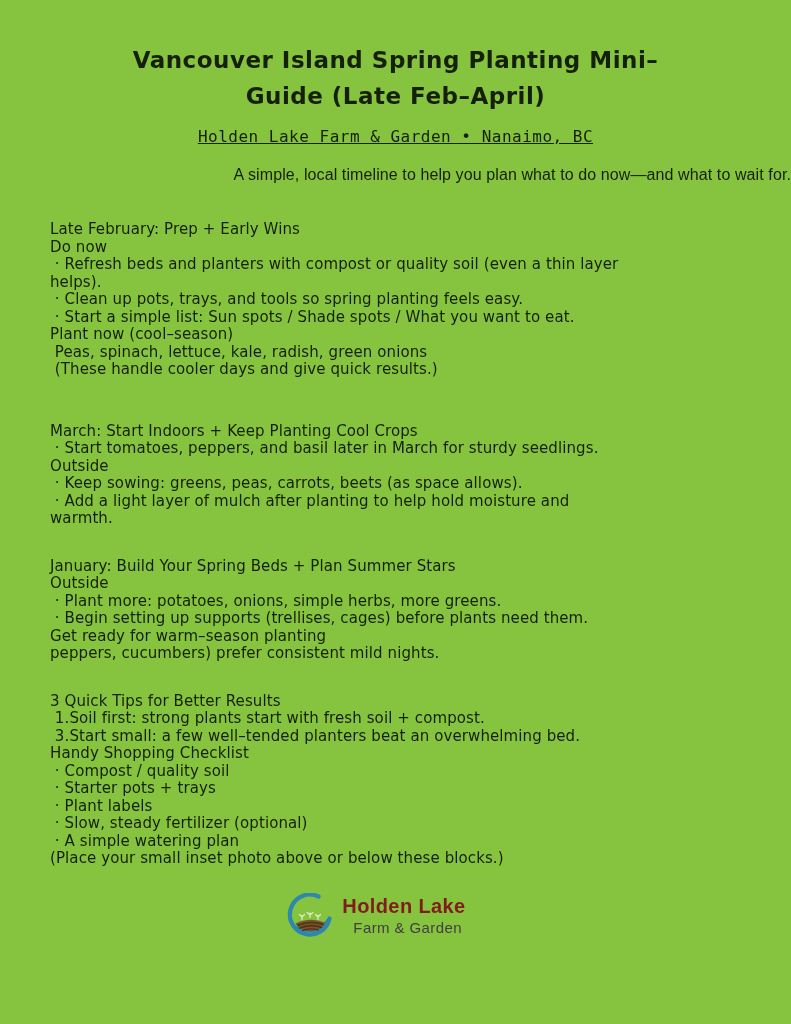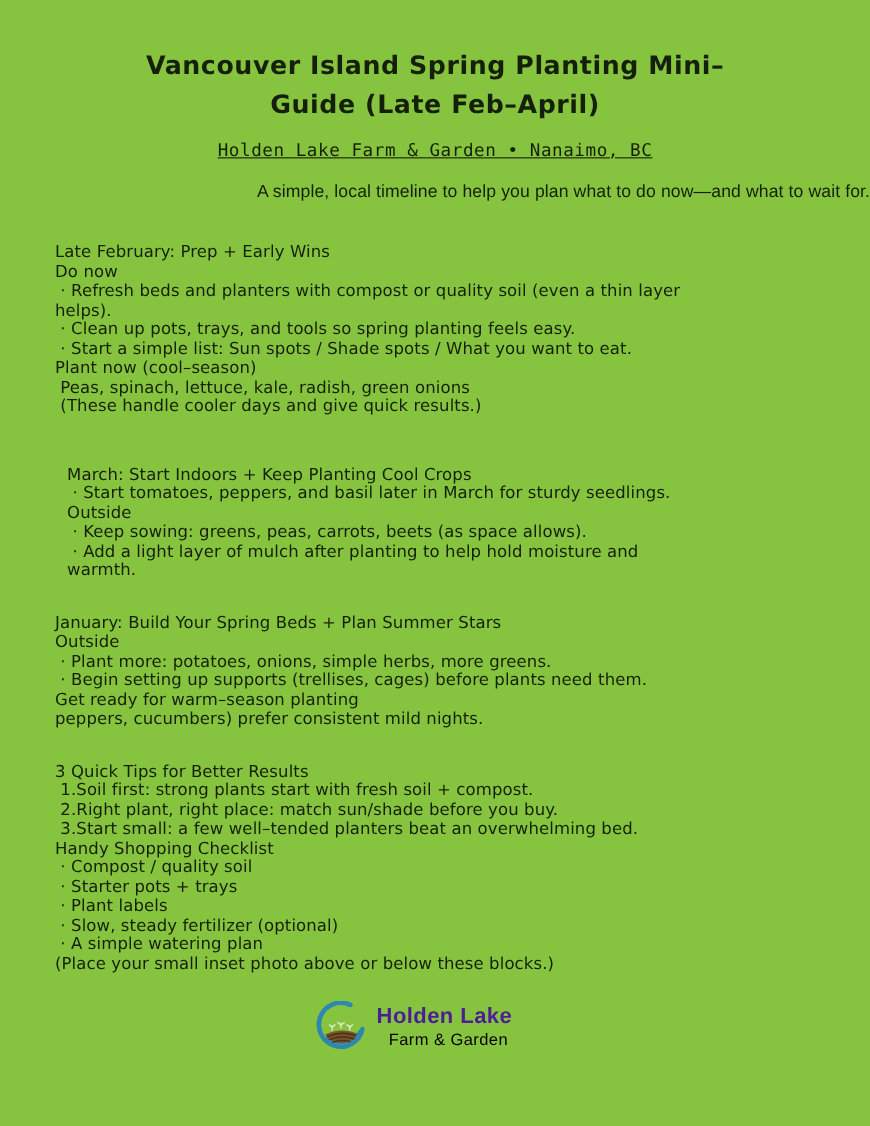--- a/index.html
+++ b/index.html
@@ -37,43 +37,43 @@
     letter-spacing:0.1px;
   }
   
   .content {
     margin:37px 40px 0 50px;
     font-size:15px;
     line-height:17.5px;
     letter-spacing:0.1px;
   }
   .line { white-space:pre; }
-  .sec-1 { margin-top:44px;margin-left:11px; }
+  .sec-1 { margin-top:44px; }
   .sec-2 { margin-top:30px; }
   .sec-3 { margin-top:30px; }
   
   .logo {
     margin-top:25px;
     display:flex;
     align-items:center;
     justify-content:center;
     gap:9px;
     transform:translateX(-19px);
   }
   .logo-name {
     font-family:"Liberation Sans", sans-serif;
     font-size:20px;
     font-weight:bold;
-    color:#4c1d95;
+    color:#7f1d1d;
     letter-spacing:0.4px;
   }
   .logo-sub {
     font-family:"Liberation Sans", sans-serif;
     font-size:15px;
-    color:#000000;
+    color:#404040;
     letter-spacing:0.4px;
     padding-left:11px;
     margin-top:1px;
   }
 </style>
 </head>
 <body>
 
 <div class="page">
 
@@ -114,21 +114,20 @@
       <div class="line">Outside</div>
       <div class="line"> · Plant more: potatoes, onions, simple herbs, more greens.</div>
       <div class="line"> · Begin setting up supports (trellises, cages) before plants need them.</div>
       <div class="line">Get ready for warm–season planting</div>
       <div class="line">peppers, cucumbers) prefer consistent mild nights.</div>
     </section>
 
     <section class="sec sec-3">
       <div class="line">3 Quick Tips for Better Results</div>
       <div class="line"> 1.Soil first: strong plants start with fresh soil + compost.</div>
-      <div class="line"> 2.Right plant, right place: match sun/shade before you buy.</div>
       <div class="line"> 3.Start small: a few well–tended planters beat an overwhelming bed.</div>
       <div class="line">Handy Shopping Checklist</div>
       <div class="line"> · Compost / quality soil</div>
       <div class="line"> · Starter pots + trays</div>
       <div class="line"> · Plant labels</div>
       <div class="line"> · Slow, steady fertilizer (optional)</div>
       <div class="line"> · A simple watering plan</div>
       <div class="line">(Place your small inset photo above or below these blocks.)</div>
     </section>
 

